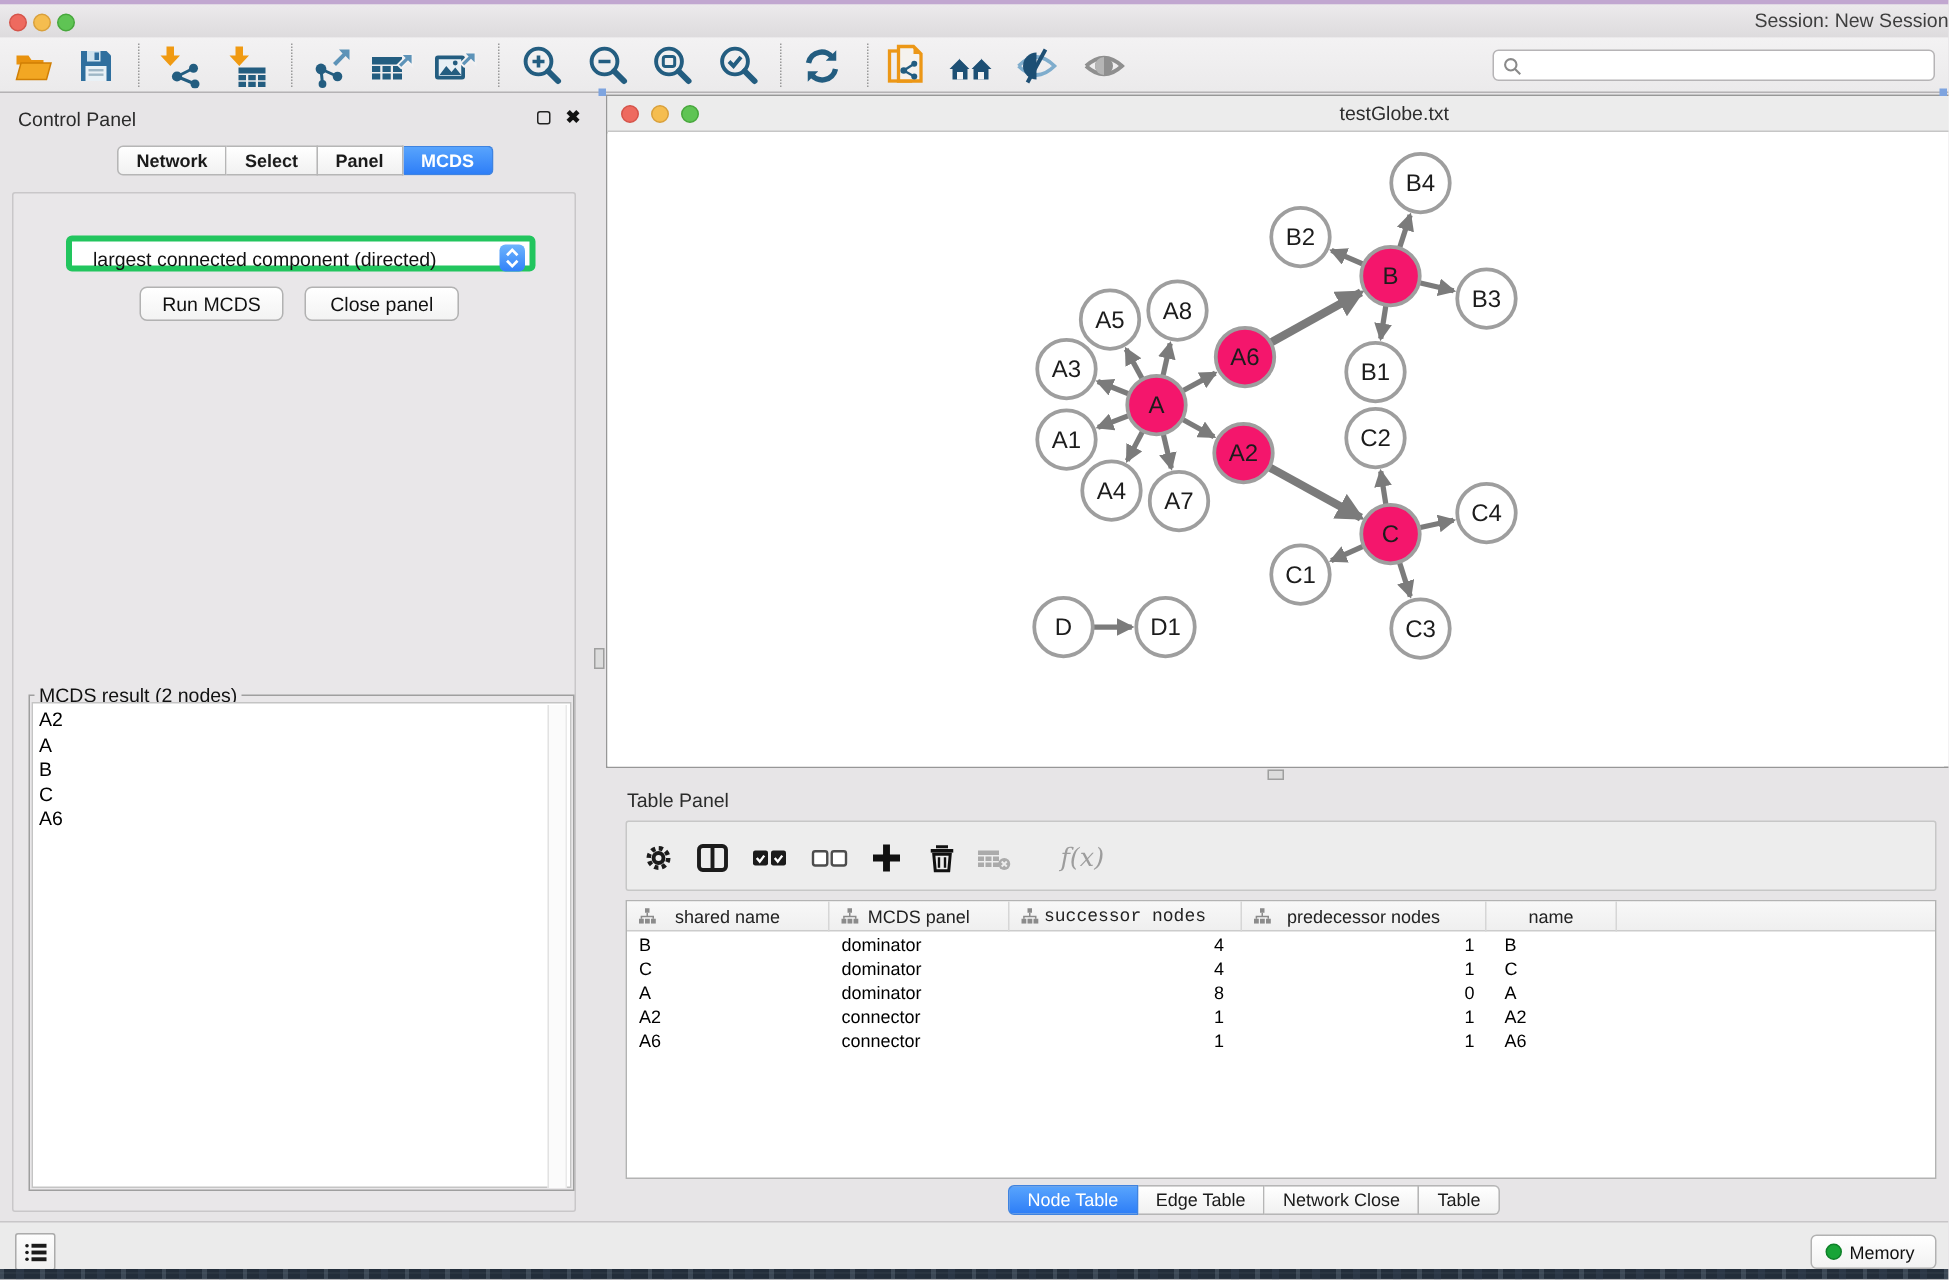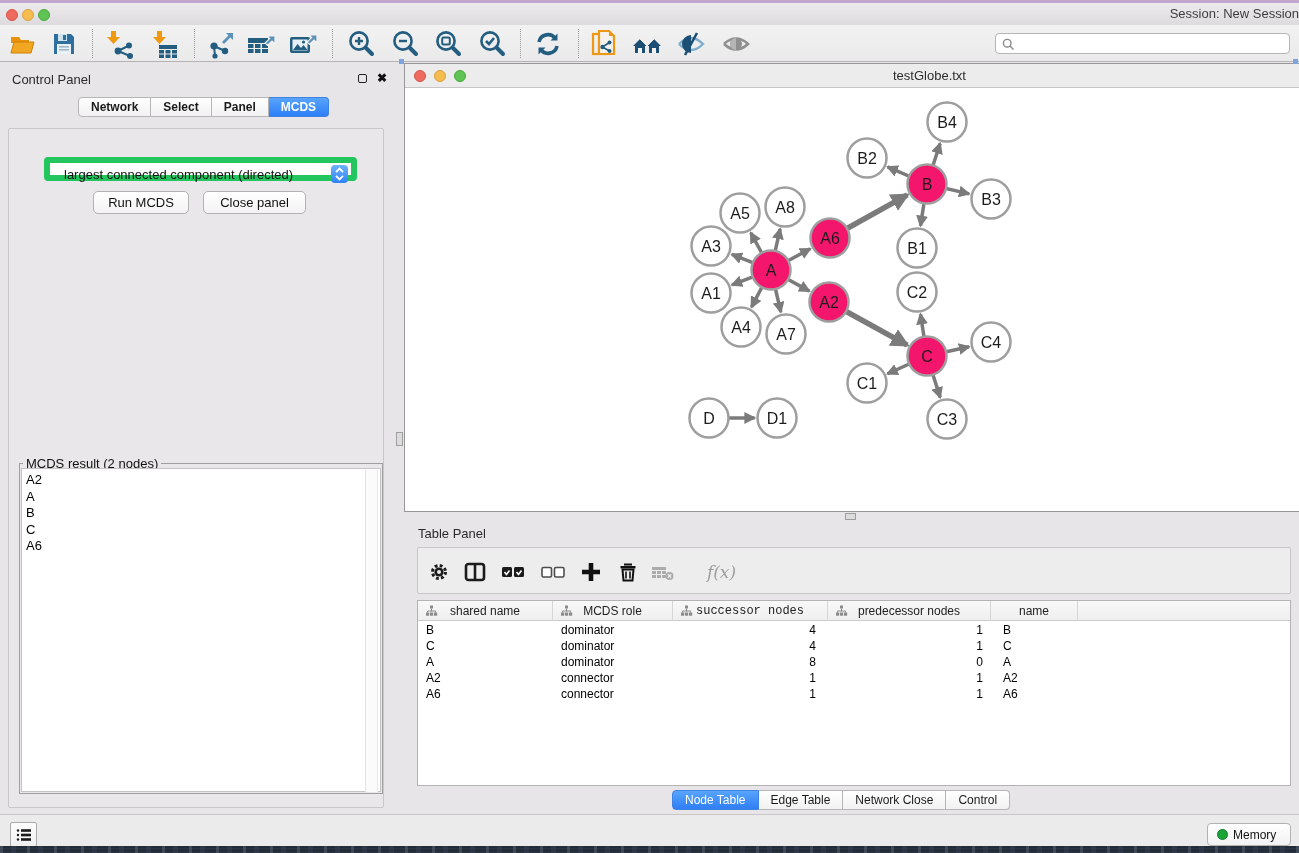--- a/index.html
+++ b/index.html
@@ -43,21 +43,21 @@
   .tab:first-child { border-left:1px solid #b6b6b6; border-radius:4px 0 0 4px; }
   .tab:last-child { border-radius:0 4px 4px 0; }
   .tab.sel { background:linear-gradient(#58a4fd,#2e7ef7); color:#fff; border-color:#3f83e0; }
   #cp-tabs { left:78px; top:35px;font-weight:bold; }
 
   #cp-body { position:absolute; left:8px; top:66px; width:376px; height:680px;
     background:#e9e7e9; border:1px solid #c9c7c9; border-radius:2px; }
   #opt-label { position:absolute; left:0; width:100%; top:14px; text-align:center;
     font-size:13px; color:#1c1c1c; }
   #criterion { position:absolute; left:35px; top:28px; width:313px; height:24px;
-    background:#fff; border:6px solid #22c55e; border-radius:4px;text-align:center; }
+    background:#fff; border:4px solid #22c55e; border-radius:4px;text-align:center; }
   #criterion .val { position:absolute; left:14px; top:4px; font-size:13px; color:#111; }
   #criterion .stepper { position:absolute; right:3px; top:2px; width:17px; height:18px;
     background:linear-gradient(#6db4fd,#3181f8); border-radius:4px; }
   #criterion .stepper svg { position:absolute; left:2px; top:1px; }
   .btn { position:absolute; height:23px; background:linear-gradient(#ffffff,#f3f3f3);
     border:1px solid #b2b2b2; border-radius:5px; font-size:13px; color:#111;
     display:flex; align-items:center; justify-content:center; }
   #run-btn { left:84px; top:62px; width:96px; }
   #closepanel-btn { left:194px; top:62px; width:103px; }
 
@@ -496,21 +496,21 @@
           <span class="lbl">shared name</span>
         </div>
         <div class="th-cell" style="left: 135px; width: 120px;">
           <svg width="13" height="12" viewBox="0 0 13 12">
             <rect x="5" y="0.5" width="3" height="3" fill="#8b8b8b"></rect>
             <rect x="1" y="7.5" width="3.2" height="3.2" fill="#8b8b8b"></rect>
             <rect x="5" y="7.5" width="3.2" height="3.2" fill="#8b8b8b"></rect>
             <rect x="9" y="7.5" width="3.2" height="3.2" fill="#8b8b8b"></rect>
             <path d="M6.5 3.5 v3 M2.6 7.5 v-1.5 h7.9 v1.5" stroke="#8b8b8b" fill="none"></path>
           </svg>
-          <span class="lbl">MCDS role</span>
+          <span class="lbl">MCDS panel</span>
         </div>
         <div class="th-cell" style="left: 255px; width: 155px; font-family: Liberation Mono, monospace;">
           <svg width="13" height="12" viewBox="0 0 13 12">
             <rect x="5" y="0.5" width="3" height="3" fill="#8b8b8b"></rect>
             <rect x="1" y="7.5" width="3.2" height="3.2" fill="#8b8b8b"></rect>
             <rect x="5" y="7.5" width="3.2" height="3.2" fill="#8b8b8b"></rect>
             <rect x="9" y="7.5" width="3.2" height="3.2" fill="#8b8b8b"></rect>
             <path d="M6.5 3.5 v3 M2.6 7.5 v-1.5 h7.9 v1.5" stroke="#8b8b8b" fill="none"></path>
           </svg>
           <span class="lbl">successor nodes</span>
@@ -564,21 +564,21 @@
           <span class="tc" style="left:255px;width:143px;text-align:right">1</span>
           <span class="tc" style="left:410px;width:155px;text-align:right">1</span>
           <span class="tc" style="left:585px">A6</span>
         </div>
       </div>
   </div>
   <div id="tp-tabs" class="tabset abs">
       <div class="tab sel">Node Table</div>
       <div class="tab">Edge Table</div>
       <div class="tab">Network Close</div>
-      <div class="tab">Control</div>
+      <div class="tab">Table</div>
     </div>
 </div>
 
 <div id="statusbar" class="abs">
   <div id="list-btn">
     <svg width="16" height="14" viewBox="0 0 16 14">
       <circle cx="2" cy="2.5" r="1.2" fill="#1b1b1b"></circle>
         <rect x="5" y="1.2" width="10" height="2.6" fill="#1b1b1b"></rect>
       <circle cx="2" cy="7" r="1.2" fill="#1b1b1b"></circle>
         <rect x="5" y="5.7" width="10" height="2.6" fill="#1b1b1b"></rect>

